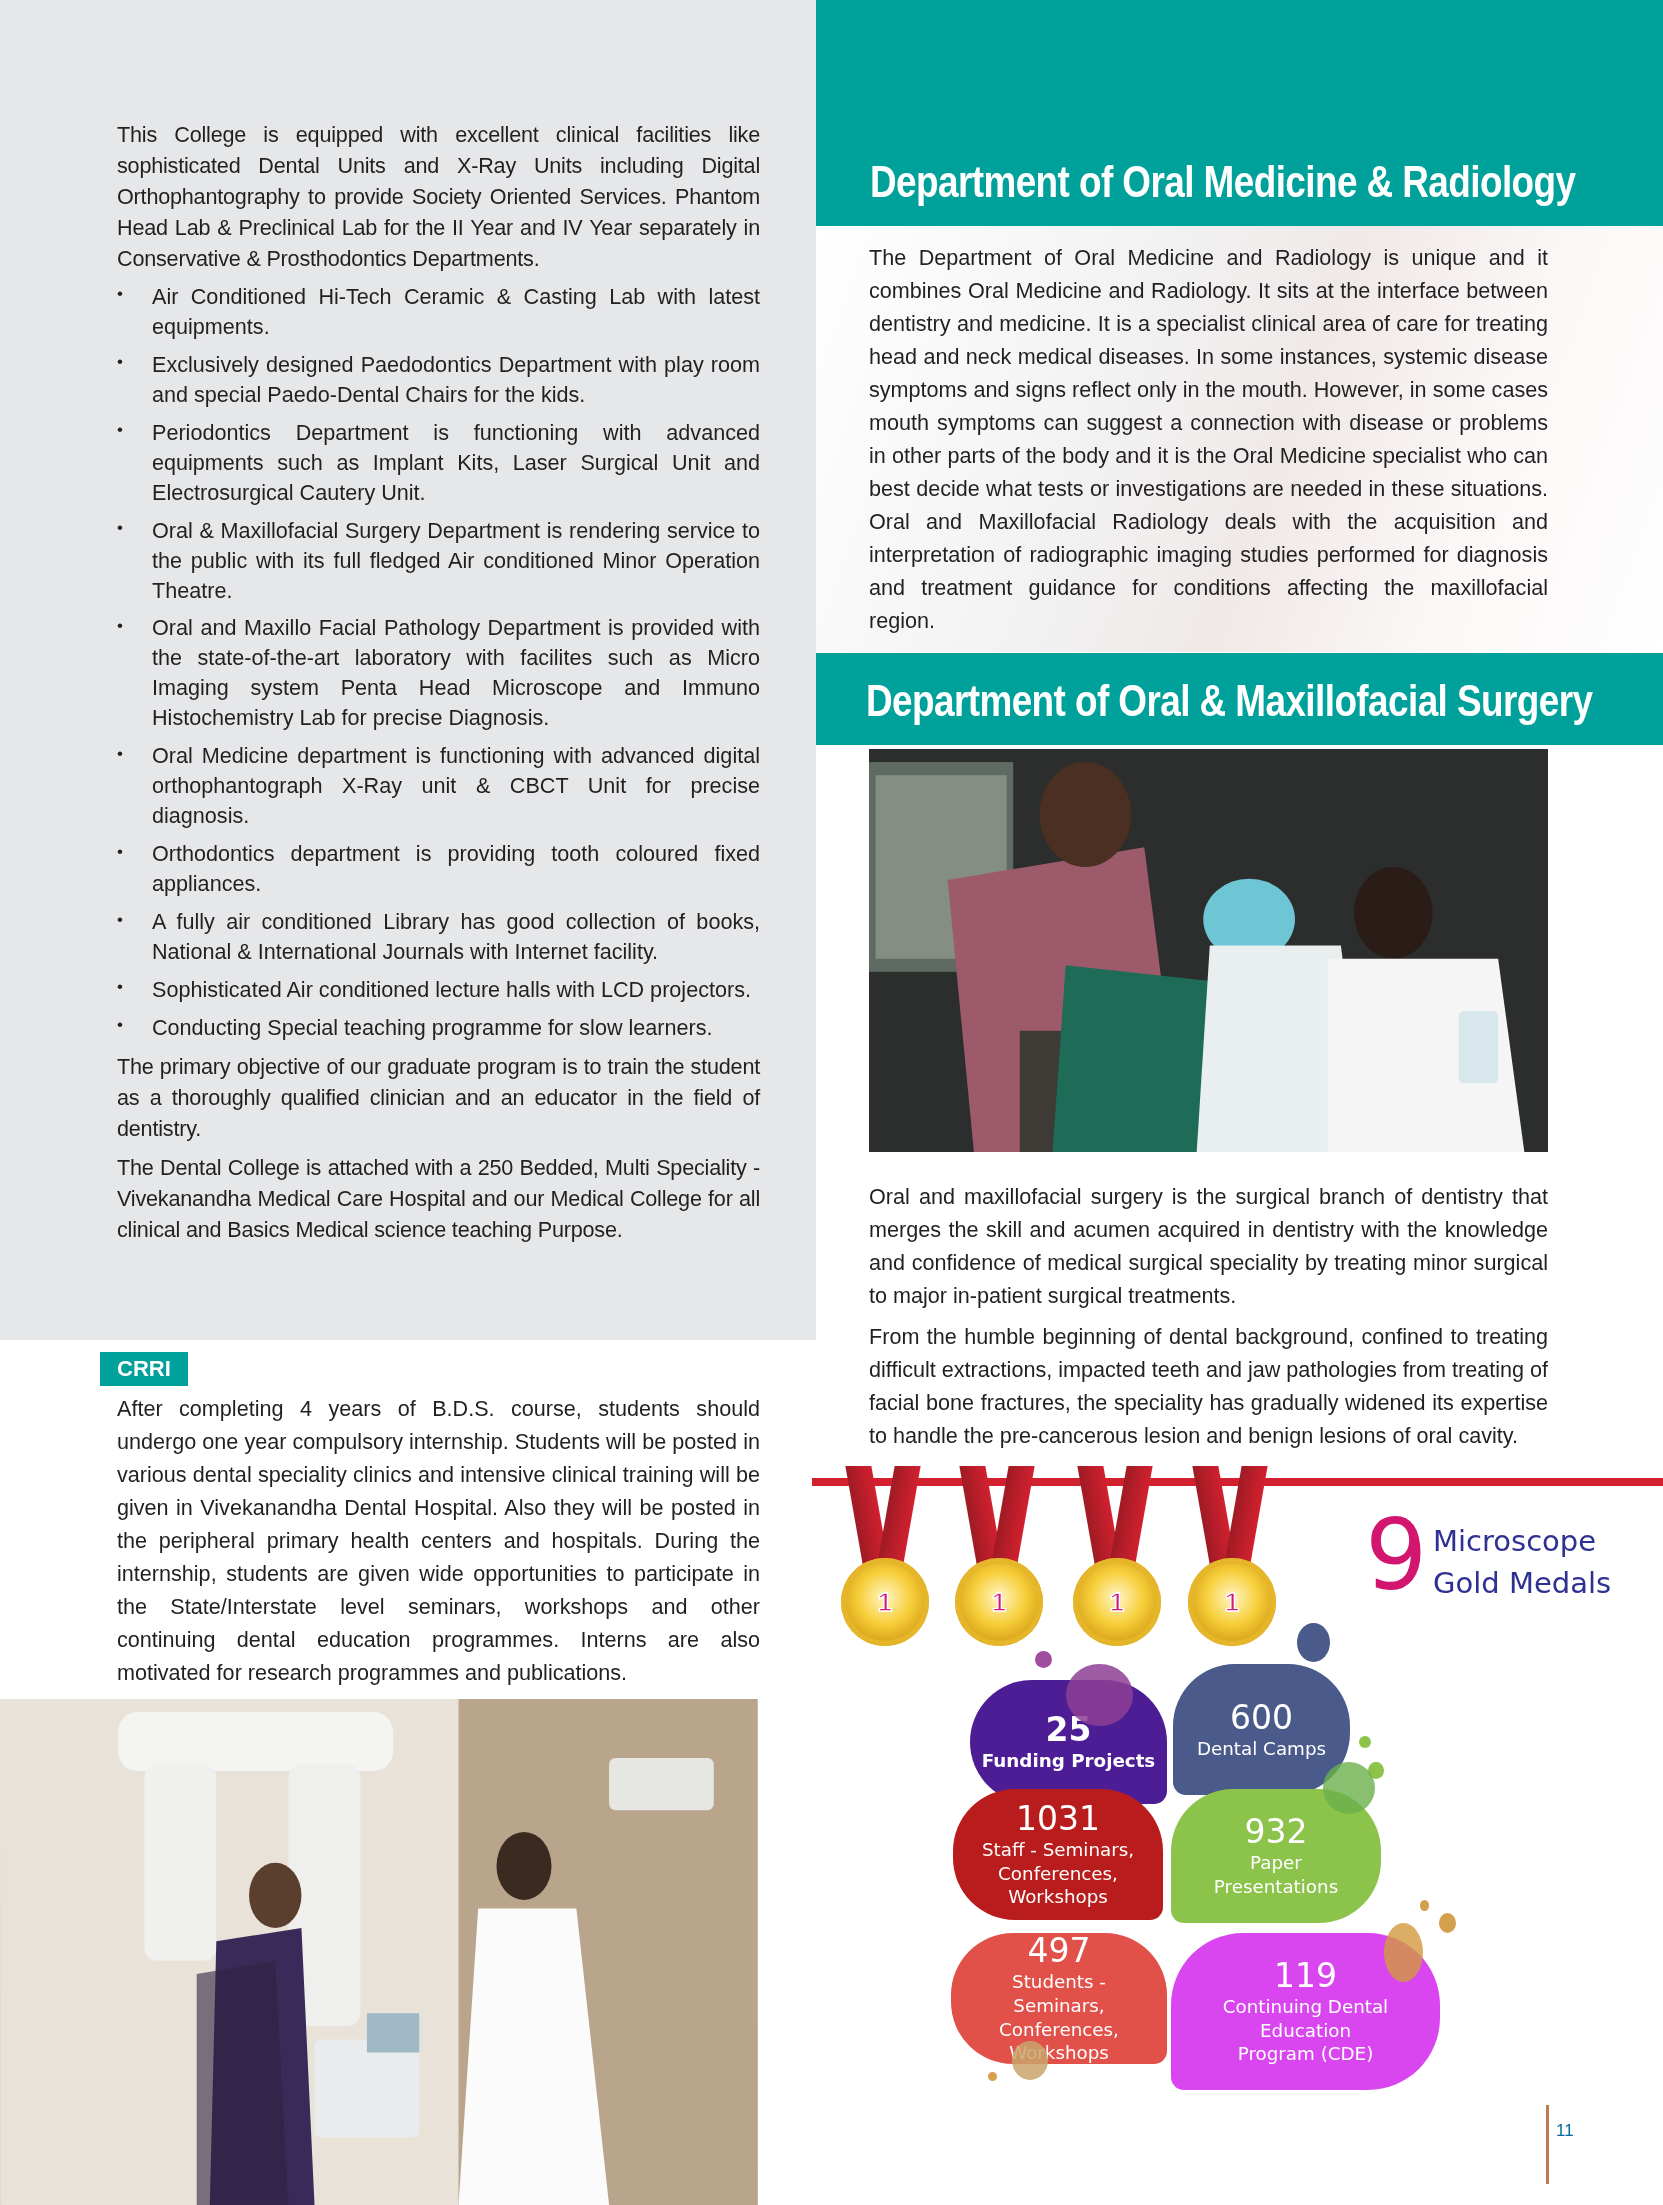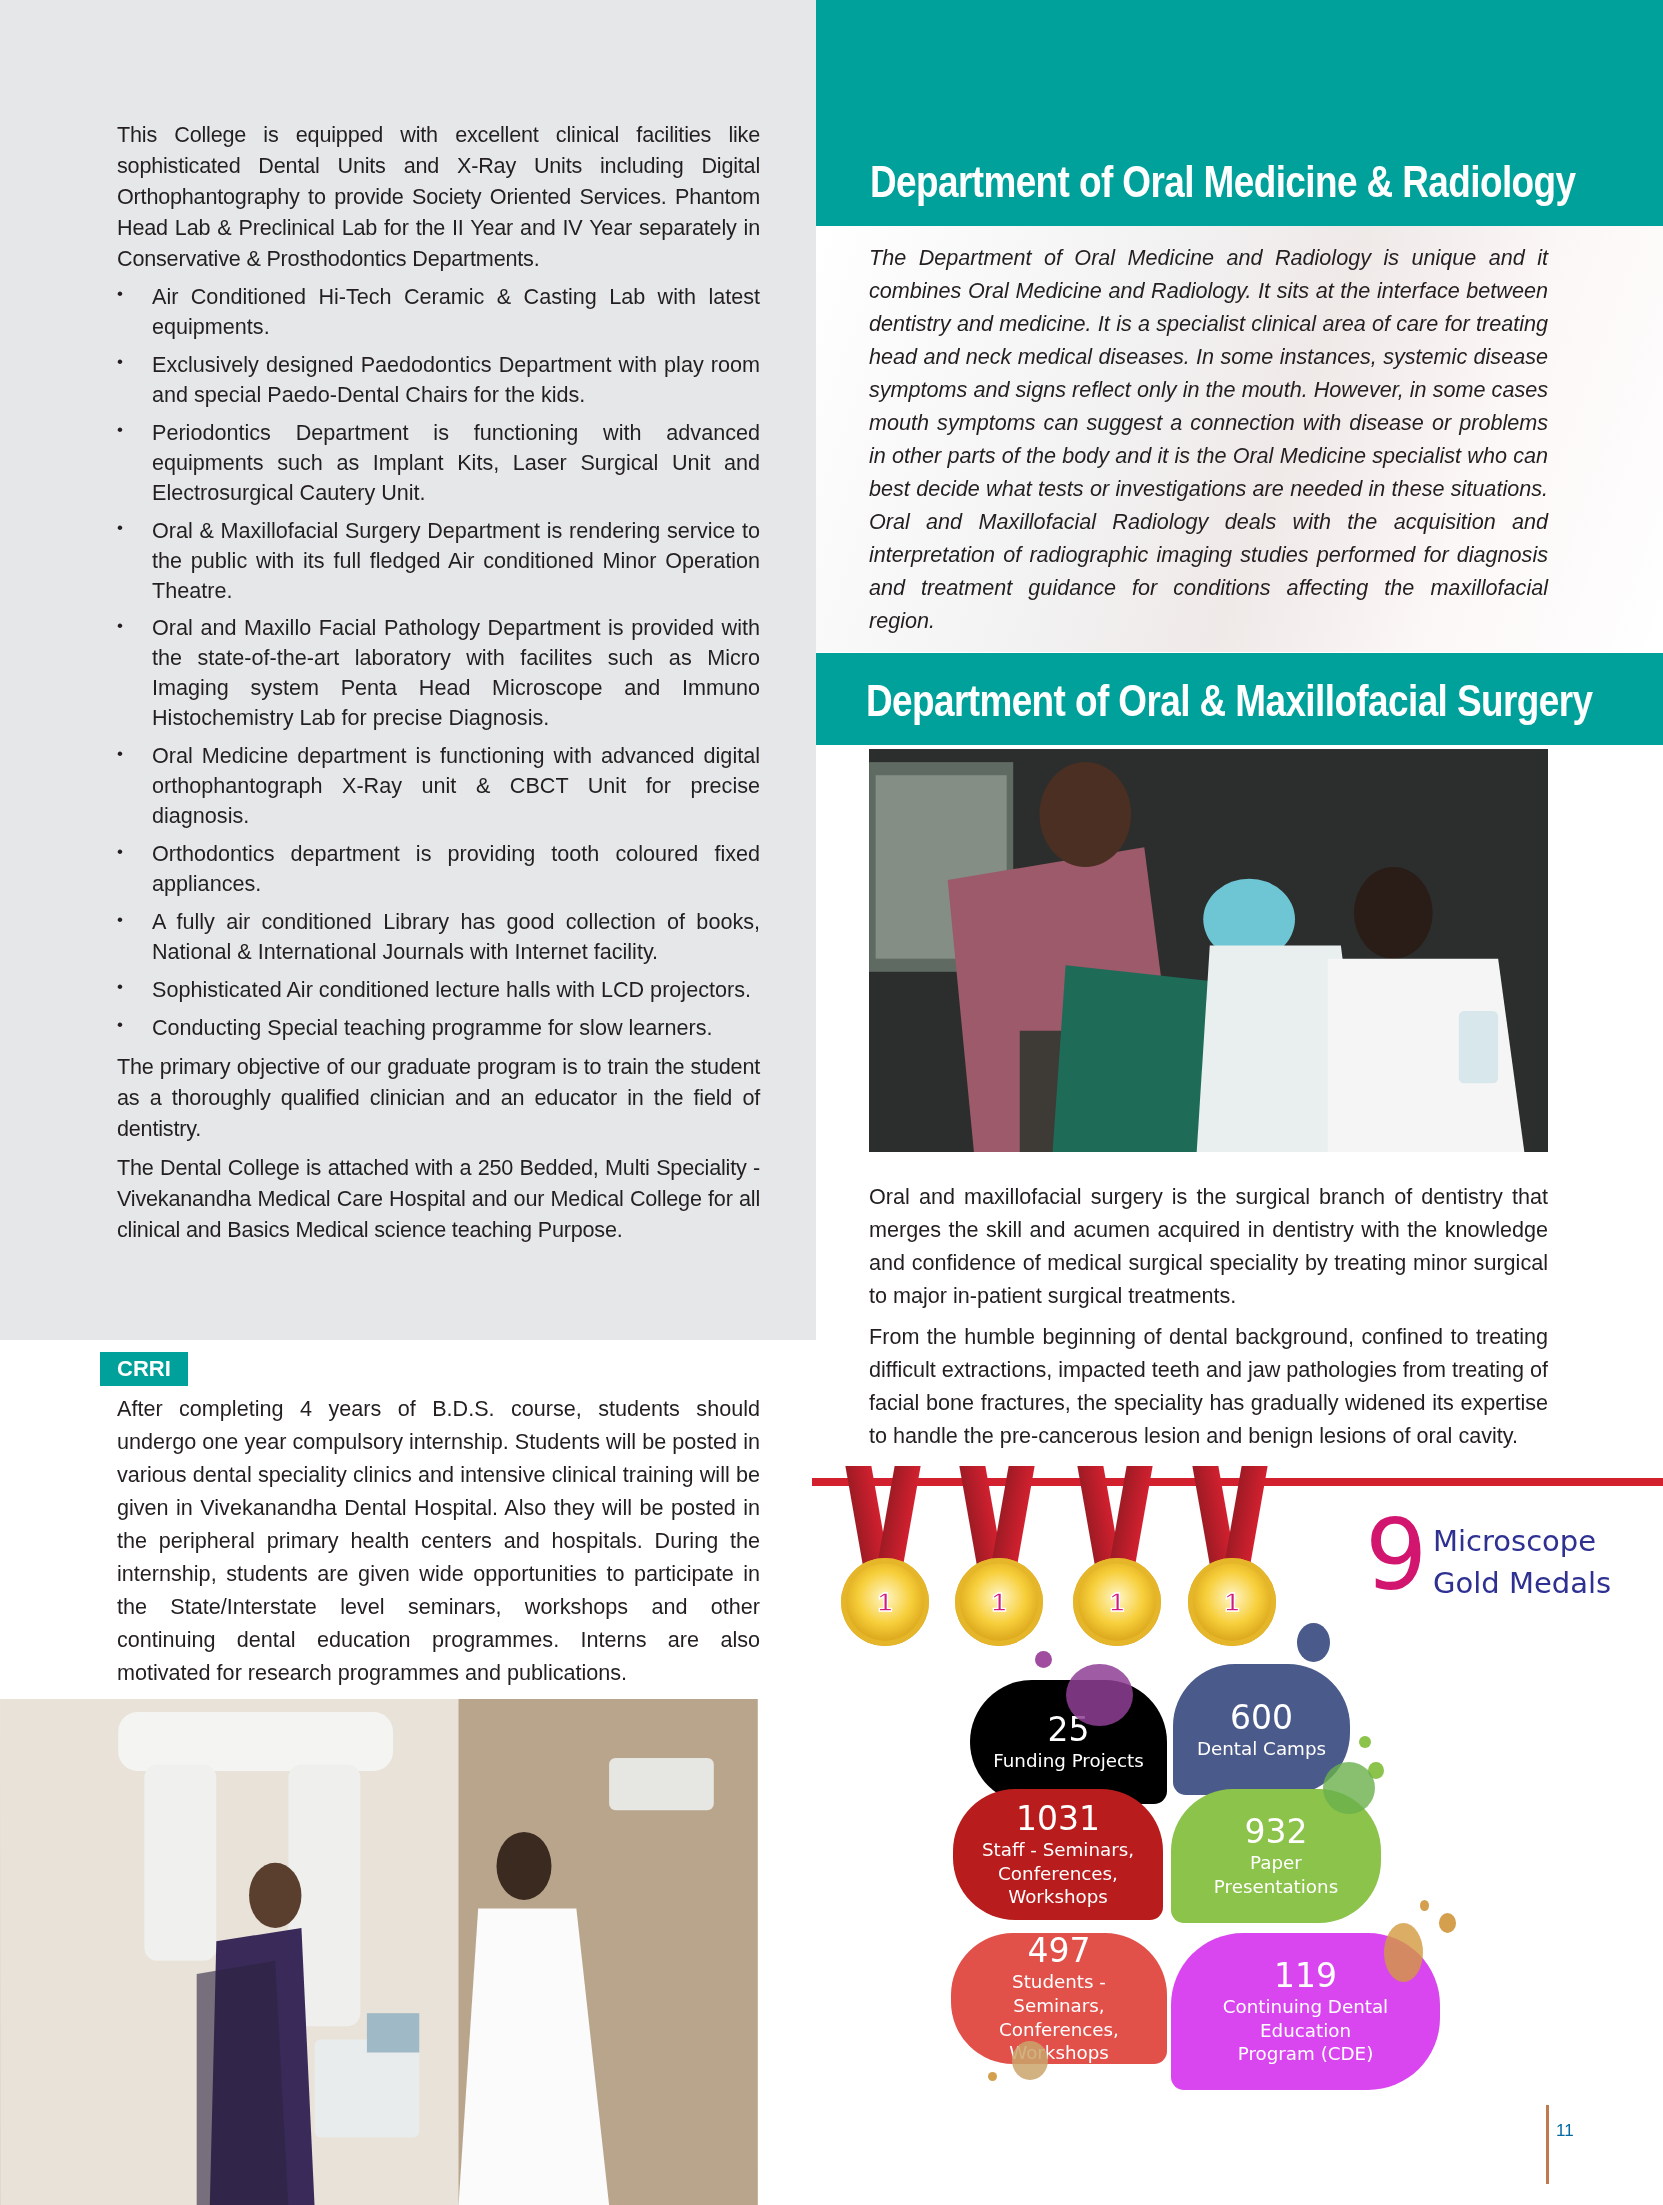--- a/index.html
+++ b/index.html
@@ -13,21 +13,21 @@
   ul.bul li::before{content:"•";position:absolute;left:0;top:-2.6px;font-size:17px;}
   .crri-tag{position:absolute;left:100px;top:1352px;background:#00a19a;color:#fff;font-weight:bold;font-size:22px;padding:3.9px 17px;}
   .crri-text{position:absolute;left:117px;top:1392px;width:643px;font-size:21.6px;line-height:33px;text-align:justify;}
   .photo-left{position:absolute;left:0;top:1699px;width:758px;height:506px;overflow:hidden;background:linear-gradient(180deg,#ece7df 0%,#d9cfc2 60%,#cfc3b3 100%);}
   .teal-top{position:absolute;left:816px;top:0;width:848px;height:226px;background:#00a19a;}
   .heading{position:absolute;color:#fff;font-weight:bold;font-size:45px;letter-spacing:-0.7px;transform:scaleX(0.82);transform-origin:left center;white-space:nowrap;}
   .h1{left:870px;top:156px;}
   .right-bg{position:absolute;left:816px;top:226px;width:848px;height:426px;background:linear-gradient(110deg,#ffffff 0%,#f2f2f2 35%,#efe9e8 55%,#fbf7f6 75%,#ffffff 100%);}
   .col-right{position:absolute;left:869px;width:679px;}
   .rpara{font-size:21.6px;line-height:33px;text-align:justify;margin:0 0 7.9px 0;}
-  .oral-med{top:241px;font-style:italic;}
+  .oral-med{top:241px;}
   .teal-band2{position:absolute;left:816px;top:653px;width:848px;height:92px;background:#00a19a;}
   .h2{left:866px;top:675px;}
   .photo-right{position:absolute;left:869px;top:749px;width:679px;height:403px;overflow:hidden;background:#2a2f2c;}
   .surgery{top:1164px;}
   .red-line{position:absolute;left:812px;top:1478px;width:851px;height:7.9px;background:#d2202f;}
   .medal{position:absolute;width:86px;}
   .ribbon{position:absolute;width:26px;height:98px;background:linear-gradient(90deg,#9e1b24,#d2202f);top:-19.7px;}
   .disk{position:absolute;top:72px;left:0;width:88px;height:88px;border-radius:50%;background:radial-gradient(circle at 50% 45%,#fff6c8 0%,#f7cf3b 40%,#d39b12 75%,#a87408 100%);box-shadow:inset 0 0 0 5.2px #e5b52a;display:flex;align-items:center;justify-content:center;}
   .disk span{color:#d21c7d;font-weight:bold;font-size:26px;-webkit-text-stroke:1.3px #fff;}
   .nine{position:absolute;left:1365px;top:1506px;font-size:98px;color:#d2156e;line-height:1;font-family:"DejaVu Sans",sans-serif;}
@@ -154,21 +154,21 @@
 </div>
 
 <div class="dot" style="left:1035px;top:1651px;width:17px;height:17px;background:#a04d9f;"></div>
 <div class="dot" style="left:1297px;top:1623px;width:33px;height:39px;background:#4a5a8a;"></div>
 <div class="dot" style="left:1359px;top:1736px;width:11.8px;height:11.8px;background:#8cc34b;"></div>
 <div class="dot" style="left:1368px;top:1762px;width:15.7px;height:17px;background:#8cc34b;"></div>
 <div class="dot" style="left:1420px;top:1900px;width:9.2px;height:10.5px;background:#d4a04e;"></div>
 <div class="dot" style="left:1439px;top:1913px;width:17px;height:19.7px;background:#d4a04e;"></div>
 <div class="dot" style="left:988px;top:2072px;width:9.2px;height:9.2px;background:#d4a04e;"></div>
 
-<div class="bubble" style="left:970px;top:1680px;width:197px;height:124px;background:#000000;border-radius:62px 62px 13px 62px;">
+<div class="bubble" style="left:970px;top:1680px;width:197px;height:124px;background:#4c1d95;border-radius:62px 62px 13px 62px;font-weight:bold;">
   <div class="num">25</div>
   <div class="lbl">Funding Projects</div>
 </div>
 <div class="dot" style="left:1066px;top:1664px;width:67px;height:62px;background:#8e3f95;opacity:0.85;"></div>
 <div class="bubble" style="left:1173px;top:1664px;width:177px;height:131px;background:#4a5a8a;border-radius:62px 62px 62px 13px;">
   <div class="num">600</div>
   <div class="lbl">Dental Camps</div>
 </div>
 <div class="bubble" style="left:953px;top:1789px;width:210px;height:131px;background:#b91c1c;border-radius:62px 62px 13px 62px;">
   <div class="num">1031</div>

